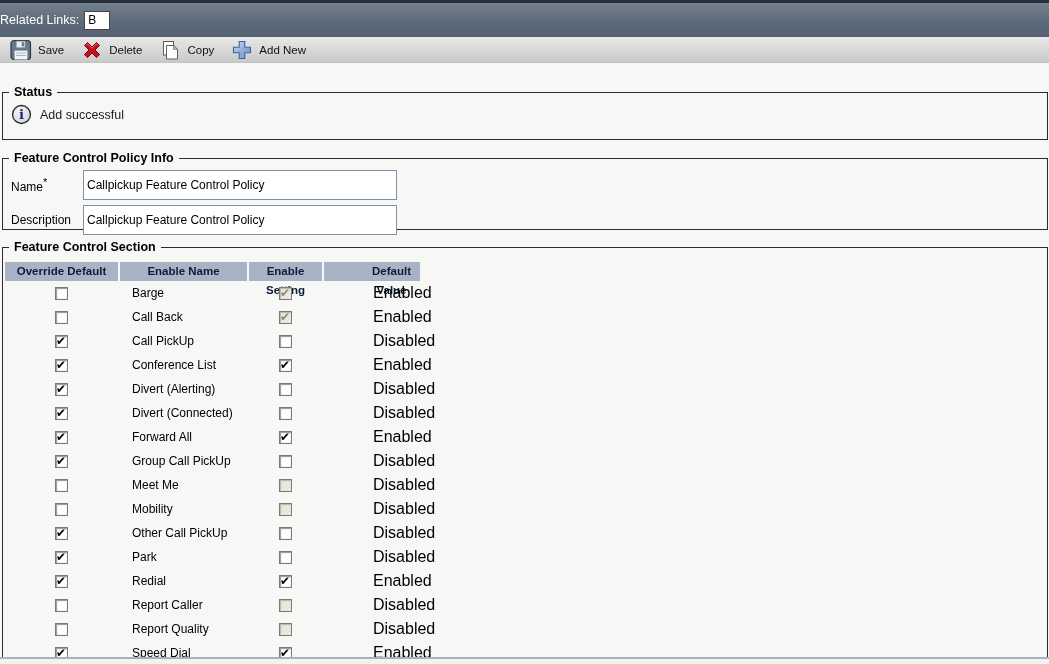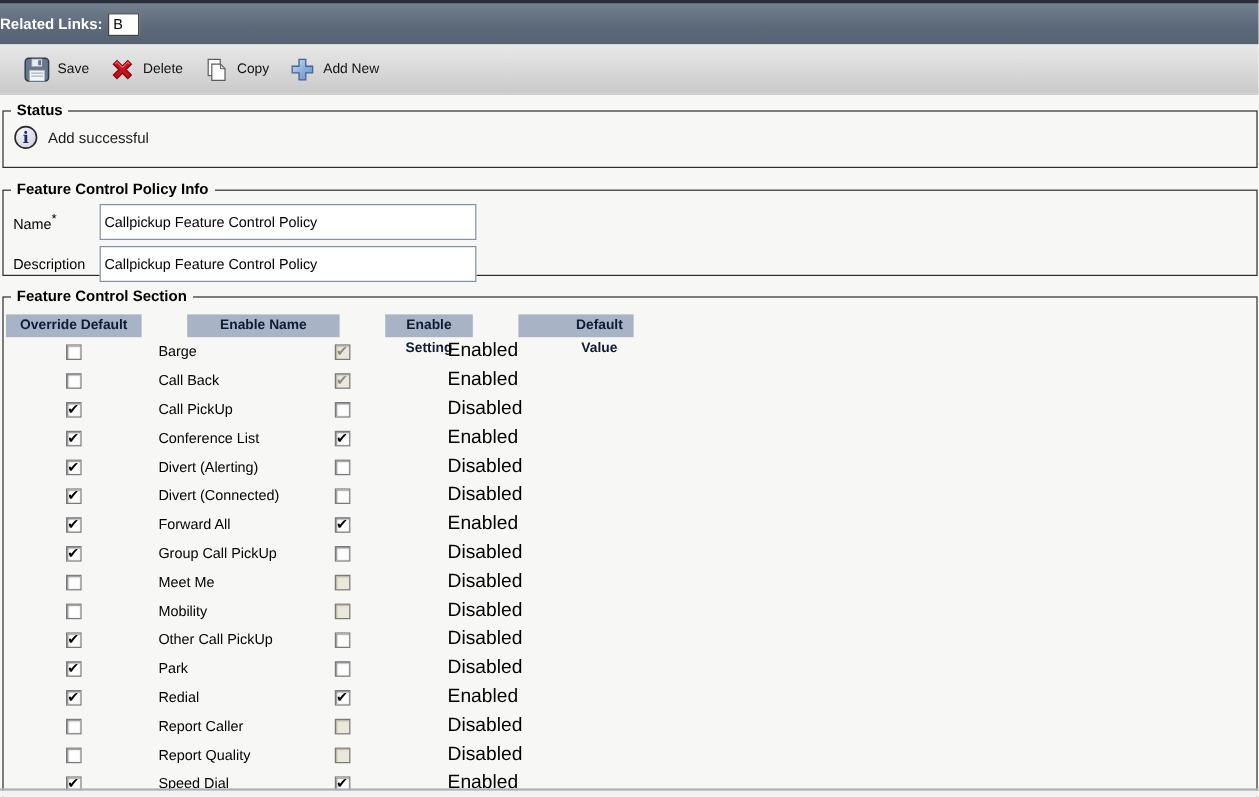--- a/index.html
+++ b/index.html
@@ -15,33 +15,33 @@
     position: absolute; top: 0; left: 0; right: 0; height: 37px;
     background: linear-gradient(180deg, #73808f 0%, #5d6a7b 55%, #566272 100%);
     border-top: 3px solid #272e3a;
     display: flex; align-items: center; overflow: hidden;
   }
   .titlebar .page-title {
     color: #ffffff; font-weight: bold; font-size: 13.5px; margin-left: 10px;
     letter-spacing: .2px; flex: 1 1 auto;
   }
   .related { display: flex; align-items: center; }
-  .related .rl-label { color:#ffffff; font-weight: bold; font-size: 12.5px; margin-right: 5px; }
+  .related .rl-label { color:#ffffff; font-weight: normal; font-size: 12.5px; margin-right: 5px; }
   .rl-select {
     background: #ffffff; color: #000; font-size: 12px; height: 19px; line-height: 17px;
     border: 1px solid #444; padding: 0 3px; width: 26px; margin-right: -14px;
     white-space: nowrap; overflow: hidden;
   }
 
   
   .toolbar {
-    position: absolute; top: 37px; left: 0; right: 0; height: 42px;
+    position: absolute; top: 37px; left: 0; right: 0; height: 26px;
     background: linear-gradient(180deg, #e8e8e8 0%, #d6d6d6 60%, #c9c9c9 100%);
     border-bottom: 1px solid #c2c2c2;
-    display: flex; align-items: center; padding-left: 20px;
+    display: flex; align-items: center; padding-left: 10px;
   }
   .tb-btn { display: flex; align-items: center; margin-right: 17px; cursor: default; background:none; border:none; }
   .tb-btn .ic { width: 22px; height: 22px; display:inline-flex; margin-right: 6px; }
   .tb-btn .lbl { font-size: 11.5px; color: #111; font-family: "Liberation Sans", sans-serif; }
 
   
   .fs {
     position: absolute; left: 2px; right: 1px;
     border: 1.6px solid #2c2c2c; background: transparent;
   }
@@ -63,21 +63,21 @@
   .info-label sup { font-size: 11px; }
   .txt-input {
     width: 314px; height: 30px; border: 1px solid #8290a5; background: #fff;
     font-size: 12px; color: #000; padding: 0 3px;
     font-family: "Liberation Sans", "DejaVu Sans", sans-serif;
   }
 
   
   .ftable { margin: 8px 0 0 2px; }
   .thead, .trow { display: flex; }
-  .thead { height: 19px; gap: 36px; }
+  .thead { height: 19px; }
   .hcell {
     background: #a9b3c6; color: #0d1b36; font-weight: bold; font-size: 11.5px;
     text-align: center; line-height: 19px; margin-right: 2px;
   }
   .c1 { width: 113px; } .c2 { width: 127px; } .c3 { width: 73px; } .c4 { width: 96px; padding-left: 39px; }
   .trow { height: 24px; align-items: center; text-align: center; }
   .tcell { margin-right: 2px; display: flex; align-items: center; }
   .tcell.c1, .tcell.c3 { justify-content: center; }
   .fname { font-size: 12px; color: #000; padding-left: 12px; }
   .dval  { font-size: 16px; color: #000; padding-left: 10px; }

